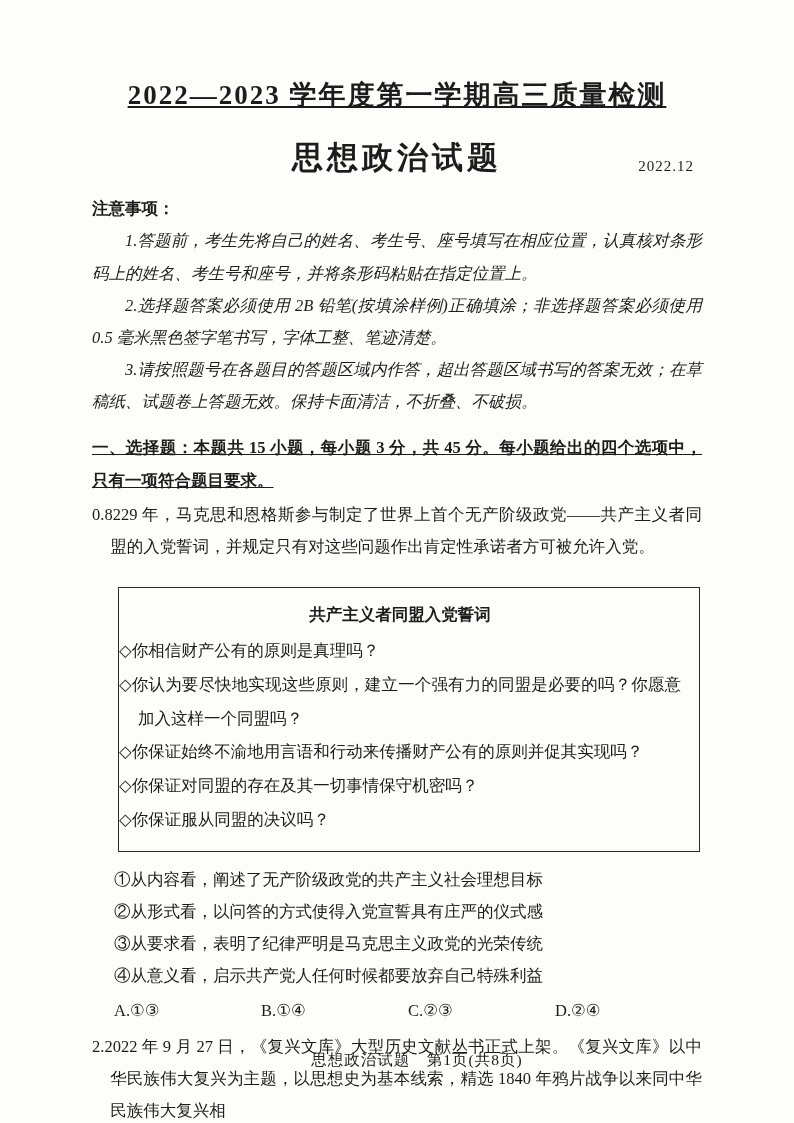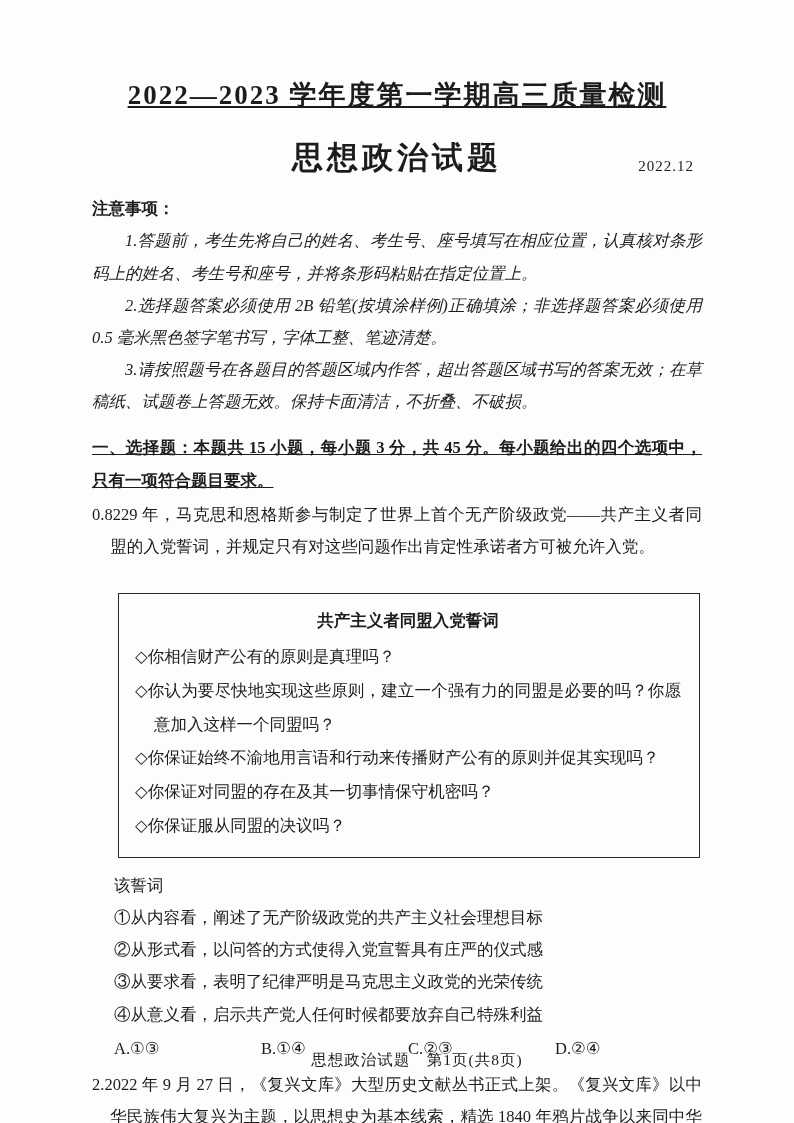--- a/index.html
+++ b/index.html
@@ -70,24 +70,24 @@
   .question-stem {
     margin: 2px 0 0 0;
     text-align: justify;
   }
   .hang {
     padding-left: 1.1em;
     text-indent: -1.1em;
   }
   .oath-box {
     box-sizing: border-box;
-    margin: 30px 2px 12px 26px;
+    margin: 24px 2px 12px 26px;
     width: 582px;
     border: 1.4px solid #2a2a2a;
-    padding: 10px 18px 14px 16px;
+    padding: 10px 18px 14px 0;
     line-height: 2.05;
   }
   .oath-title {
     text-align: center;
     font-weight: bold;
     margin: 0 0 2px 0;
   }
   .oath-item {
     margin: 0;
     padding-left: 1.15em;
@@ -142,21 +142,20 @@
   <div class="oath-box">
     <p class="oath-title">共产主义者同盟入党誓词</p>
     <p class="oath-item">◇你相信财产公有的原则是真理吗？</p>
     <p class="oath-item">◇你认为要尽快地实现这些原则，建立一个强有力的同盟是必要的吗？你愿意加入这样一个同盟吗？</p>
     <p class="oath-item">◇你保证始终不渝地用言语和行动来传播财产公有的原则并促其实现吗？</p>
     <p class="oath-item">◇你保证对同盟的存在及其一切事情保守机密吗？</p>
     <p class="oath-item">◇你保证服从同盟的决议吗？</p>
   </div>
 
   <div class="sub-block">
-    <p class="statement">该誓词</p>
     <p class="statement">①从内容看，阐述了无产阶级政党的共产主义社会理想目标</p>
     <p class="statement">②从形式看，以问答的方式使得入党宣誓具有庄严的仪式感</p>
     <p class="statement">③从要求看，表明了纪律严明是马克思主义政党的光荣传统</p>
     <p class="statement">④从意义看，启示共产党人任何时候都要放弃自己特殊利益</p>
   </div>
 
   <div class="options-row">
     <span class="option">A.①③</span>
     <span class="option">B.①④</span>
     <span class="option">C.②③</span>

